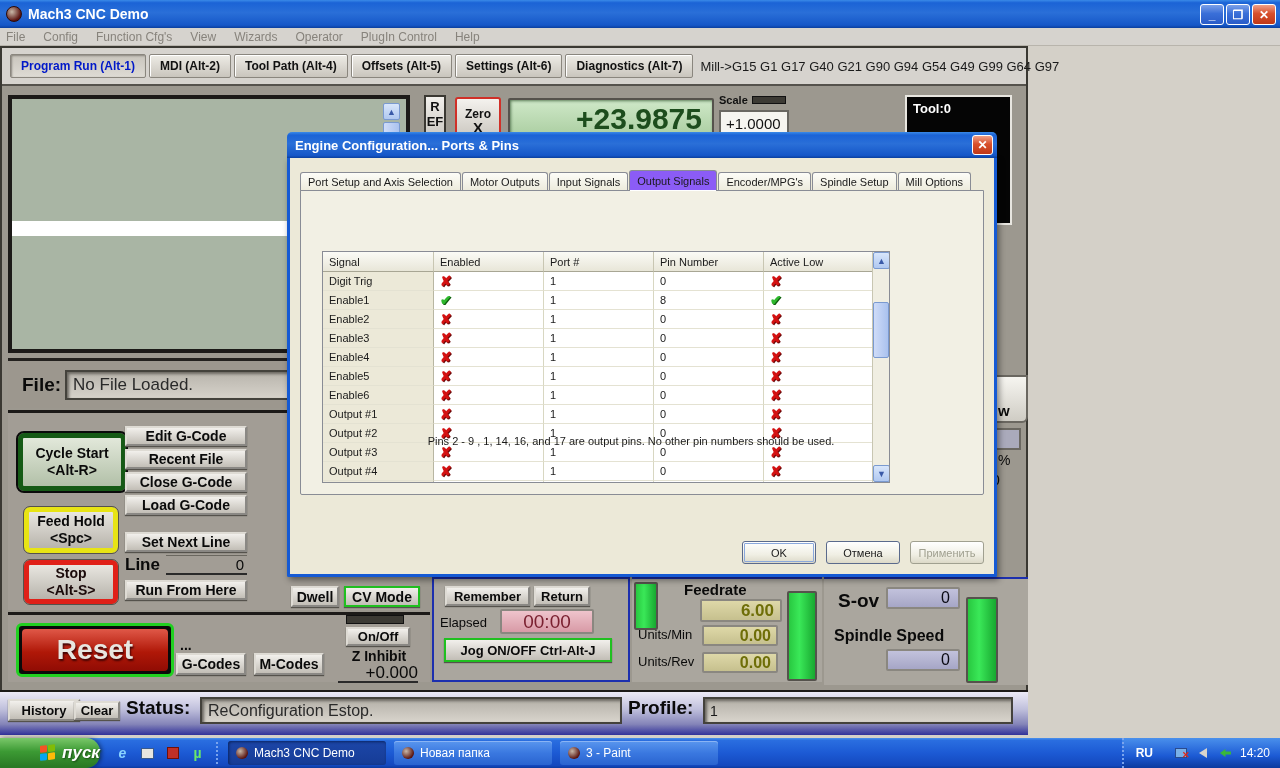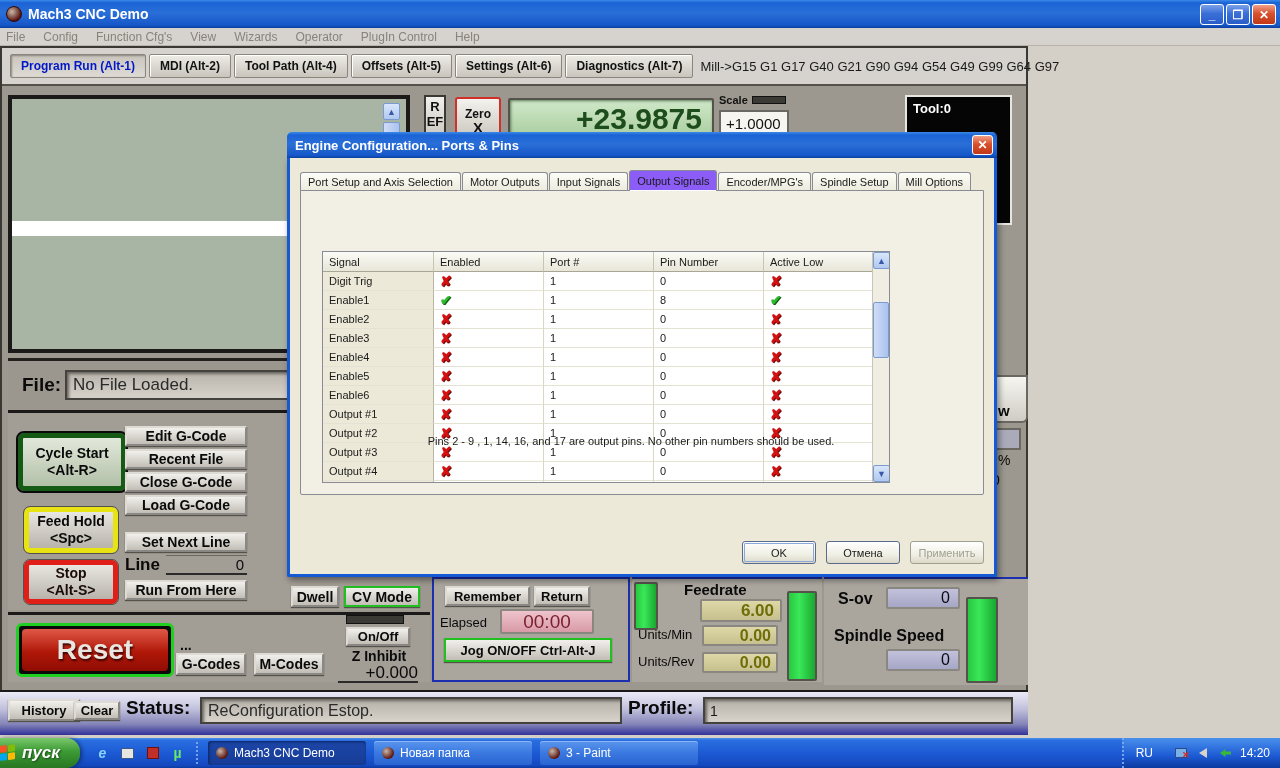--- a/index.html
+++ b/index.html
@@ -119,21 +119,21 @@
   .frtitle { position:absolute; left:52px; top:2px; font-size:15px; font-weight:bold; color:#0a0a0a; }
   .frval { position:absolute; left:68px; top:20px; width:82px; height:23px; font-size:17px; padding-right:6px; }
   .unitlab { position:absolute; font-size:13px; color:#0a0a0a; }
   .uval { position:absolute; width:76px; height:21px; font-size:16px; padding-right:5px; }
   .frbar-l { position:absolute; left:2px; top:3px; width:24px; height:48px; }
   .frbar-r { position:absolute; left:155px; top:12px; width:30px; height:90px; }
 
   
   .spgroup { left:824px; top:577px; width:204px; height:108px; background:#aaa69e; border-top:2px solid #1c2fae; }
   .lav { background:linear-gradient(180deg,#c2c2dc,#a6a6c6); border:2px solid #8a8780; border-radius:2px; color:#0a0a14; text-align:right; }
-  .sovlab { position:absolute; left:14px; top:11px; font-size:16px; font-weight:bold; color:#0a0a0a; }
+  .sovlab { position:absolute; left:14px; top:11px; font-size:19px; font-weight:bold; color:#0a0a0a; }
   .sovval { position:absolute; left:62px; top:8px; width:74px; height:22px; font-size:16px; padding-right:8px; }
   .splab { position:absolute; left:10px; top:48px; font-size:16px; font-weight:bold; color:#0a0a0a; }
   .spval { position:absolute; left:62px; top:70px; width:74px; height:22px; font-size:16px; padding-right:8px; }
   .spbar { position:absolute; left:142px; top:18px; width:32px; height:86px; }
 
   
   .fragw { left:993px; top:375px; width:35px; height:48px; background:linear-gradient(180deg,#f6f5f0,#cfccc4); border:2px solid #6a6760;
     border-radius:0 0 6px 0; font-size:15px; font-weight:bold; color:#0a0a0a; display:flex; align-items:flex-end; justify-content:flex-start; padding:0 0 2px 3px; }
   .fraglav { left:993px; top:428px; width:28px; height:22px; background:#aab; border:2px solid #6a6760; }
   .fragpct { left:998px; top:452px; font-size:14px; color:#0a0a0a; }
@@ -187,38 +187,38 @@
   .mark-x { color:#d41111; font-weight:bold; font-size:14px; text-shadow:1px 1px 0 #6a0808; }
   .mark-ok { color:#2db82d; font-weight:bold; font-size:14px; text-shadow:1px 1px 0 #0e5a0e; }
   .mark-dot { color:#444; font-size:11px; }
   .tscroll { position:absolute; right:0px; top:0px; width:17px; height:230px; background:#f0eee2; border-left:1px solid #c8c6b2; }
   .tscroll .sbtn { position:absolute; left:0; }
   .tthumb { position:absolute; left:0; top:50px; width:16px; height:56px; background:linear-gradient(90deg,#cfdcf8,#aac2ee); border:1px solid #7a9ad0; border-radius:2px; }
 
   
   .taskbar { left:0; top:738px; width:1280px; height:30px; z-index:100;
     background:linear-gradient(180deg,#4a90ec 0%,#2a6ee0 8%,#1c5ad4 50%,#1448be 92%,#0c3a9e 100%); display:flex; align-items:center; }
-  .startbtn { width:80px; height:30px; border-radius:0 14px 14px 0;
+  .startbtn { width:100px; height:30px; border-radius:0 14px 14px 0;
     background:linear-gradient(180deg,#7ac86a 0%,#3c9a34 45%,#2a7a24 95%);
-    display:flex; align-items:center; justify-content:flex-start; gap:6px;
+    display:flex; align-items:center; justify-content:flex-end; gap:6px;
     color:#fff; font-size:17px; font-weight:bold; font-style:italic; text-shadow:1px 1px 2px #1a4a14;
     box-shadow:2px 0 4px rgba(0,0,0,.4); }
   .winflag { width:16px; height:16px; display:grid; grid-template-columns:7px 7px; grid-template-rows:7px 7px; gap:1px; transform:skewY(-6deg); }
   .winflag div { border-radius:1px; }
   .ql { display:flex; align-items:center; gap:8px; margin-left:14px; }
   .qlico { width:17px; height:17px; display:flex; align-items:center; justify-content:center; font-size:14px; }
   .tsep { width:4px; height:22px; margin-left:10px; border-left:2px dotted #7aa4ee; }
   .taskbtn { height:24px; width:158px; margin-left:8px; border-radius:3px; padding:0 6px; display:flex; align-items:center; gap:5px;
     background:linear-gradient(180deg,#5a96ee,#3a78e0 50%,#2a64d0); box-shadow:inset 0 1px 0 #8ab4f4; color:#fff; font-size:12px; white-space:nowrap; overflow:hidden; }
   .taskbtn.active { background:linear-gradient(180deg,#1c46a8,#163c96); box-shadow:inset 1px 1px 3px #0a2460; }
   .tico { width:15px; height:15px; flex:0 0 15px; display:flex; align-items:center; justify-content:center; font-size:11px; }
   .tray { margin-left:auto; height:30px; display:flex; align-items:center; gap:7px; padding:0 10px 0 12px;
     background:linear-gradient(180deg,#4a90ec,#1c5ad4 60%,#0c3a9e); border-left:2px dotted #7aa4ee; color:#fff; }
   .trayico { width:15px; height:15px; display:flex; align-items:center; justify-content:center; font-size:11px; }
-  .ru { font-size:12px; font-weight:normal; margin-right:14px; }
+  .ru { font-size:12px; font-weight:bold; margin-right:14px; }
   .clock { font-size:12px; }
 </style>
 </head>
 <body>
 
 <div id="root">
 
   <div class="abs titlebar">
     <span class="app-ico"></span>
     <span>Mach3 CNC  Demo</span>

